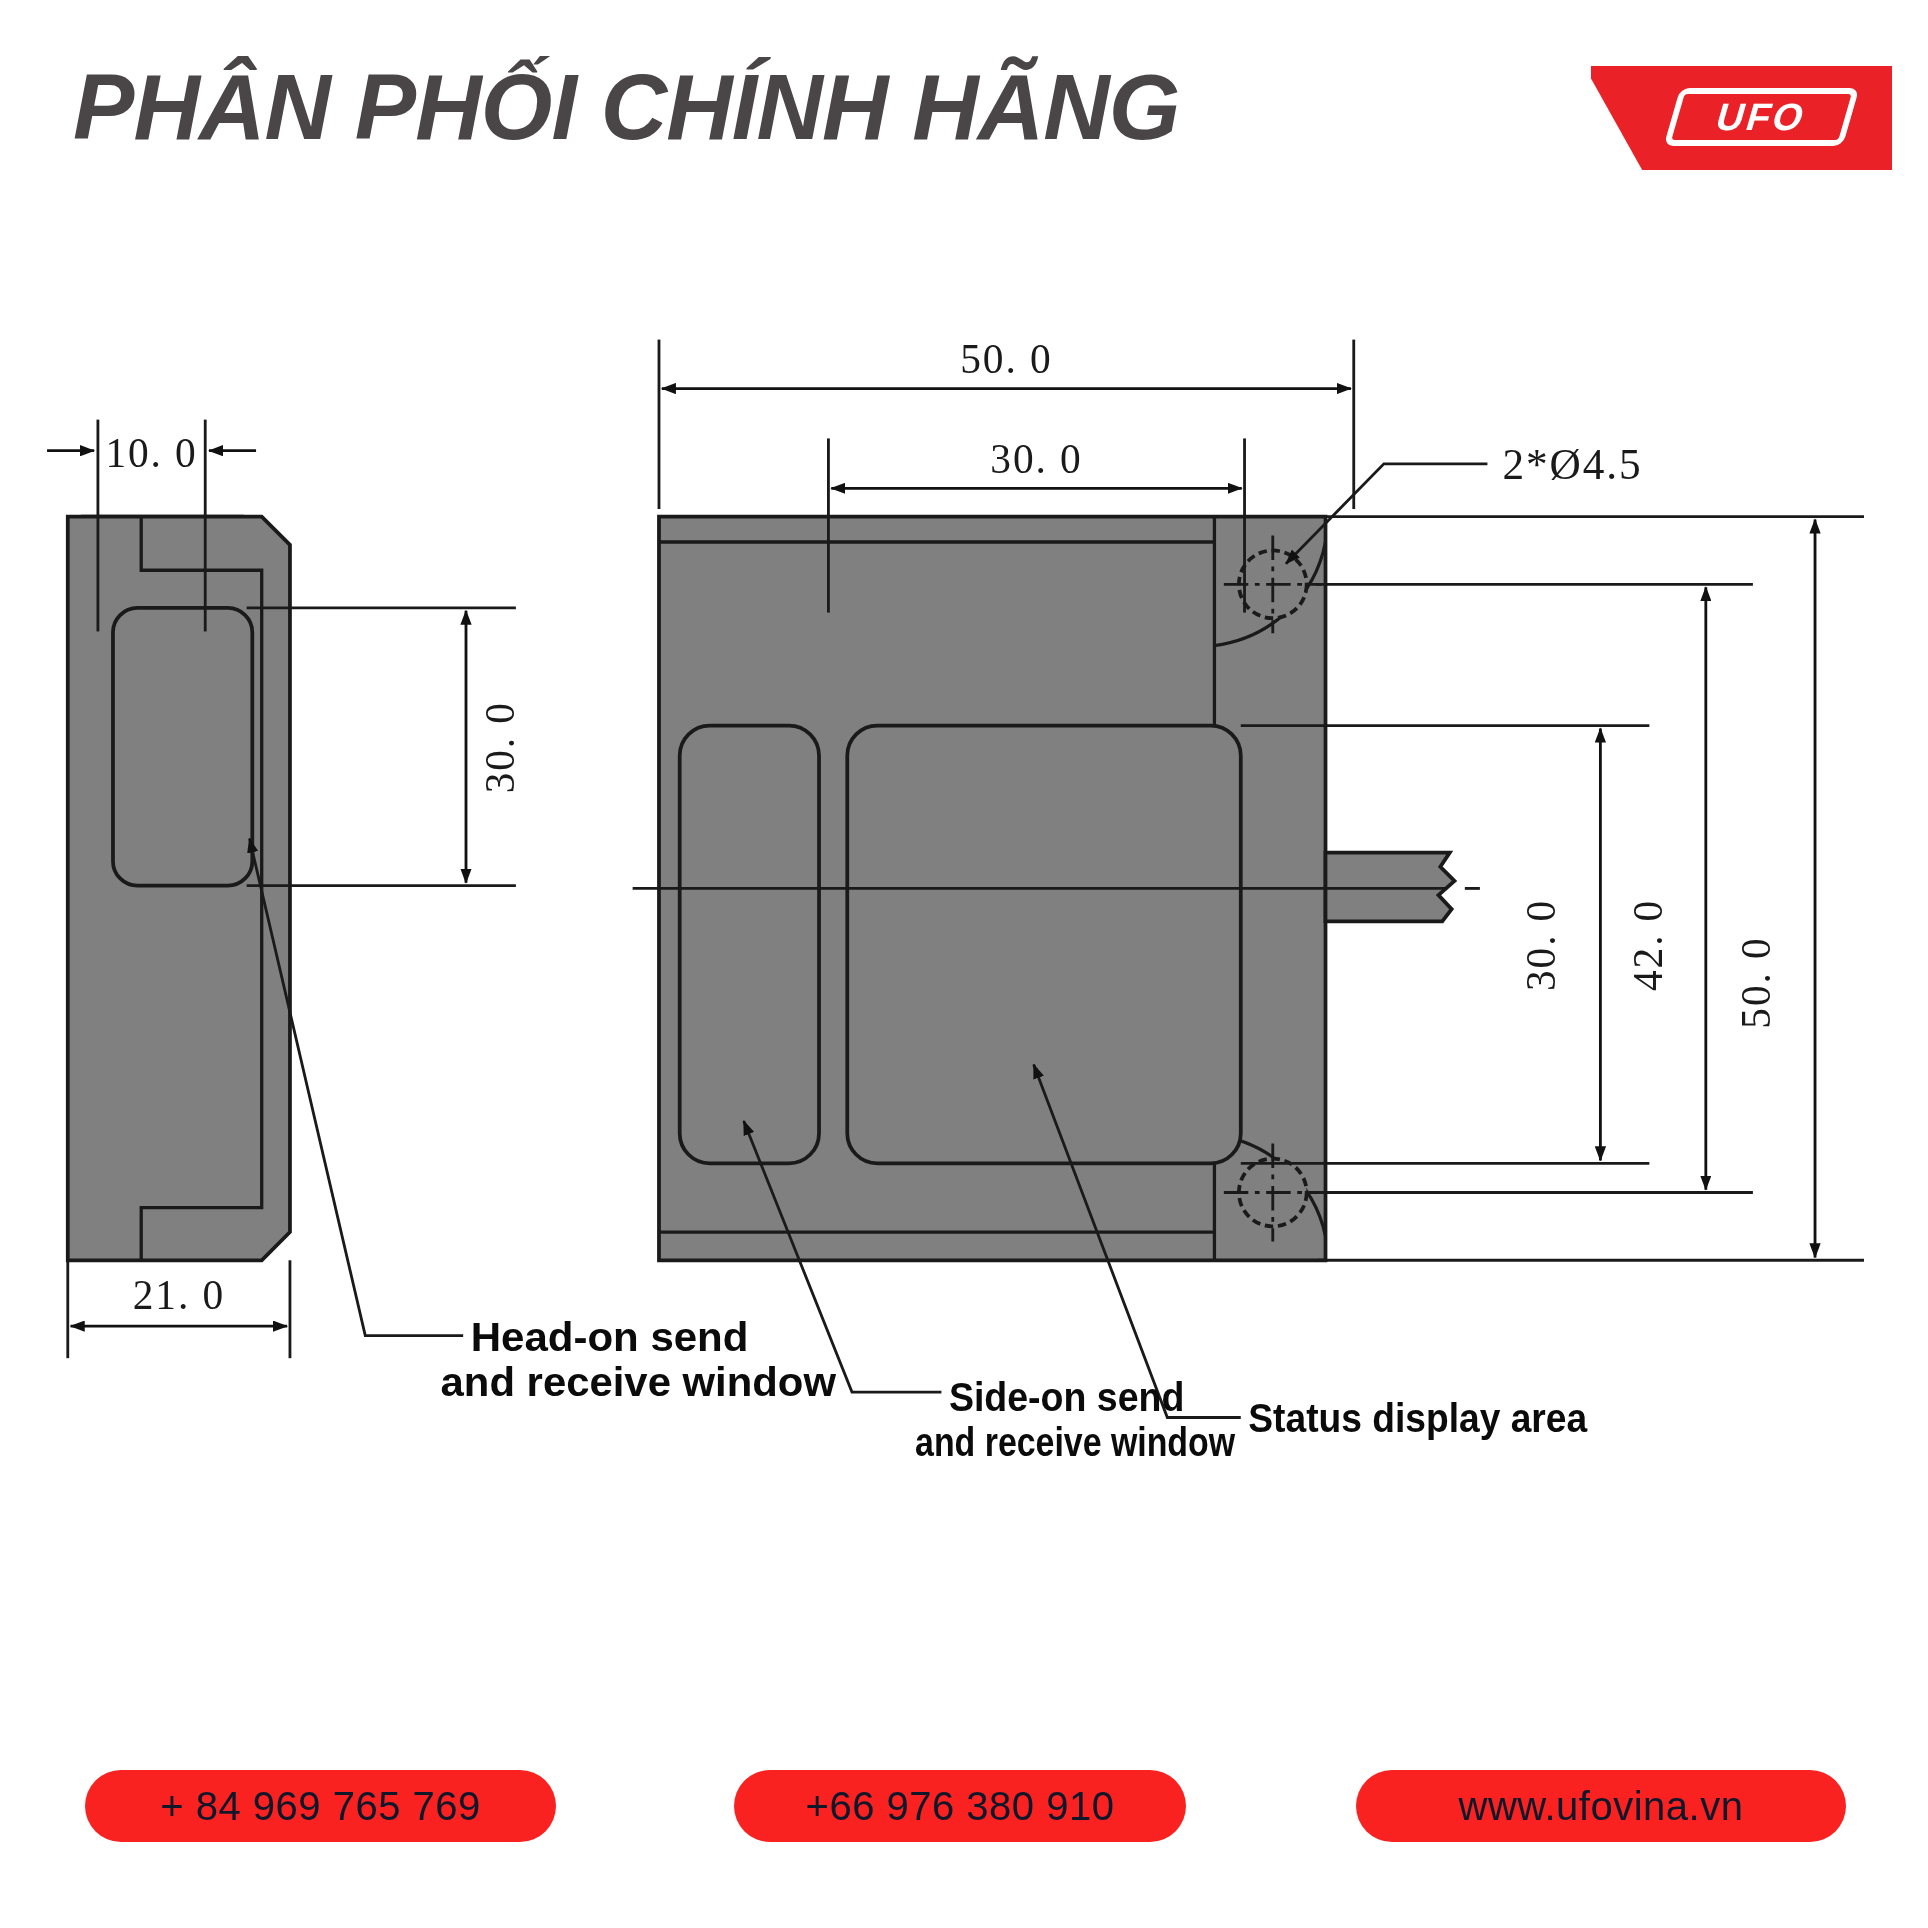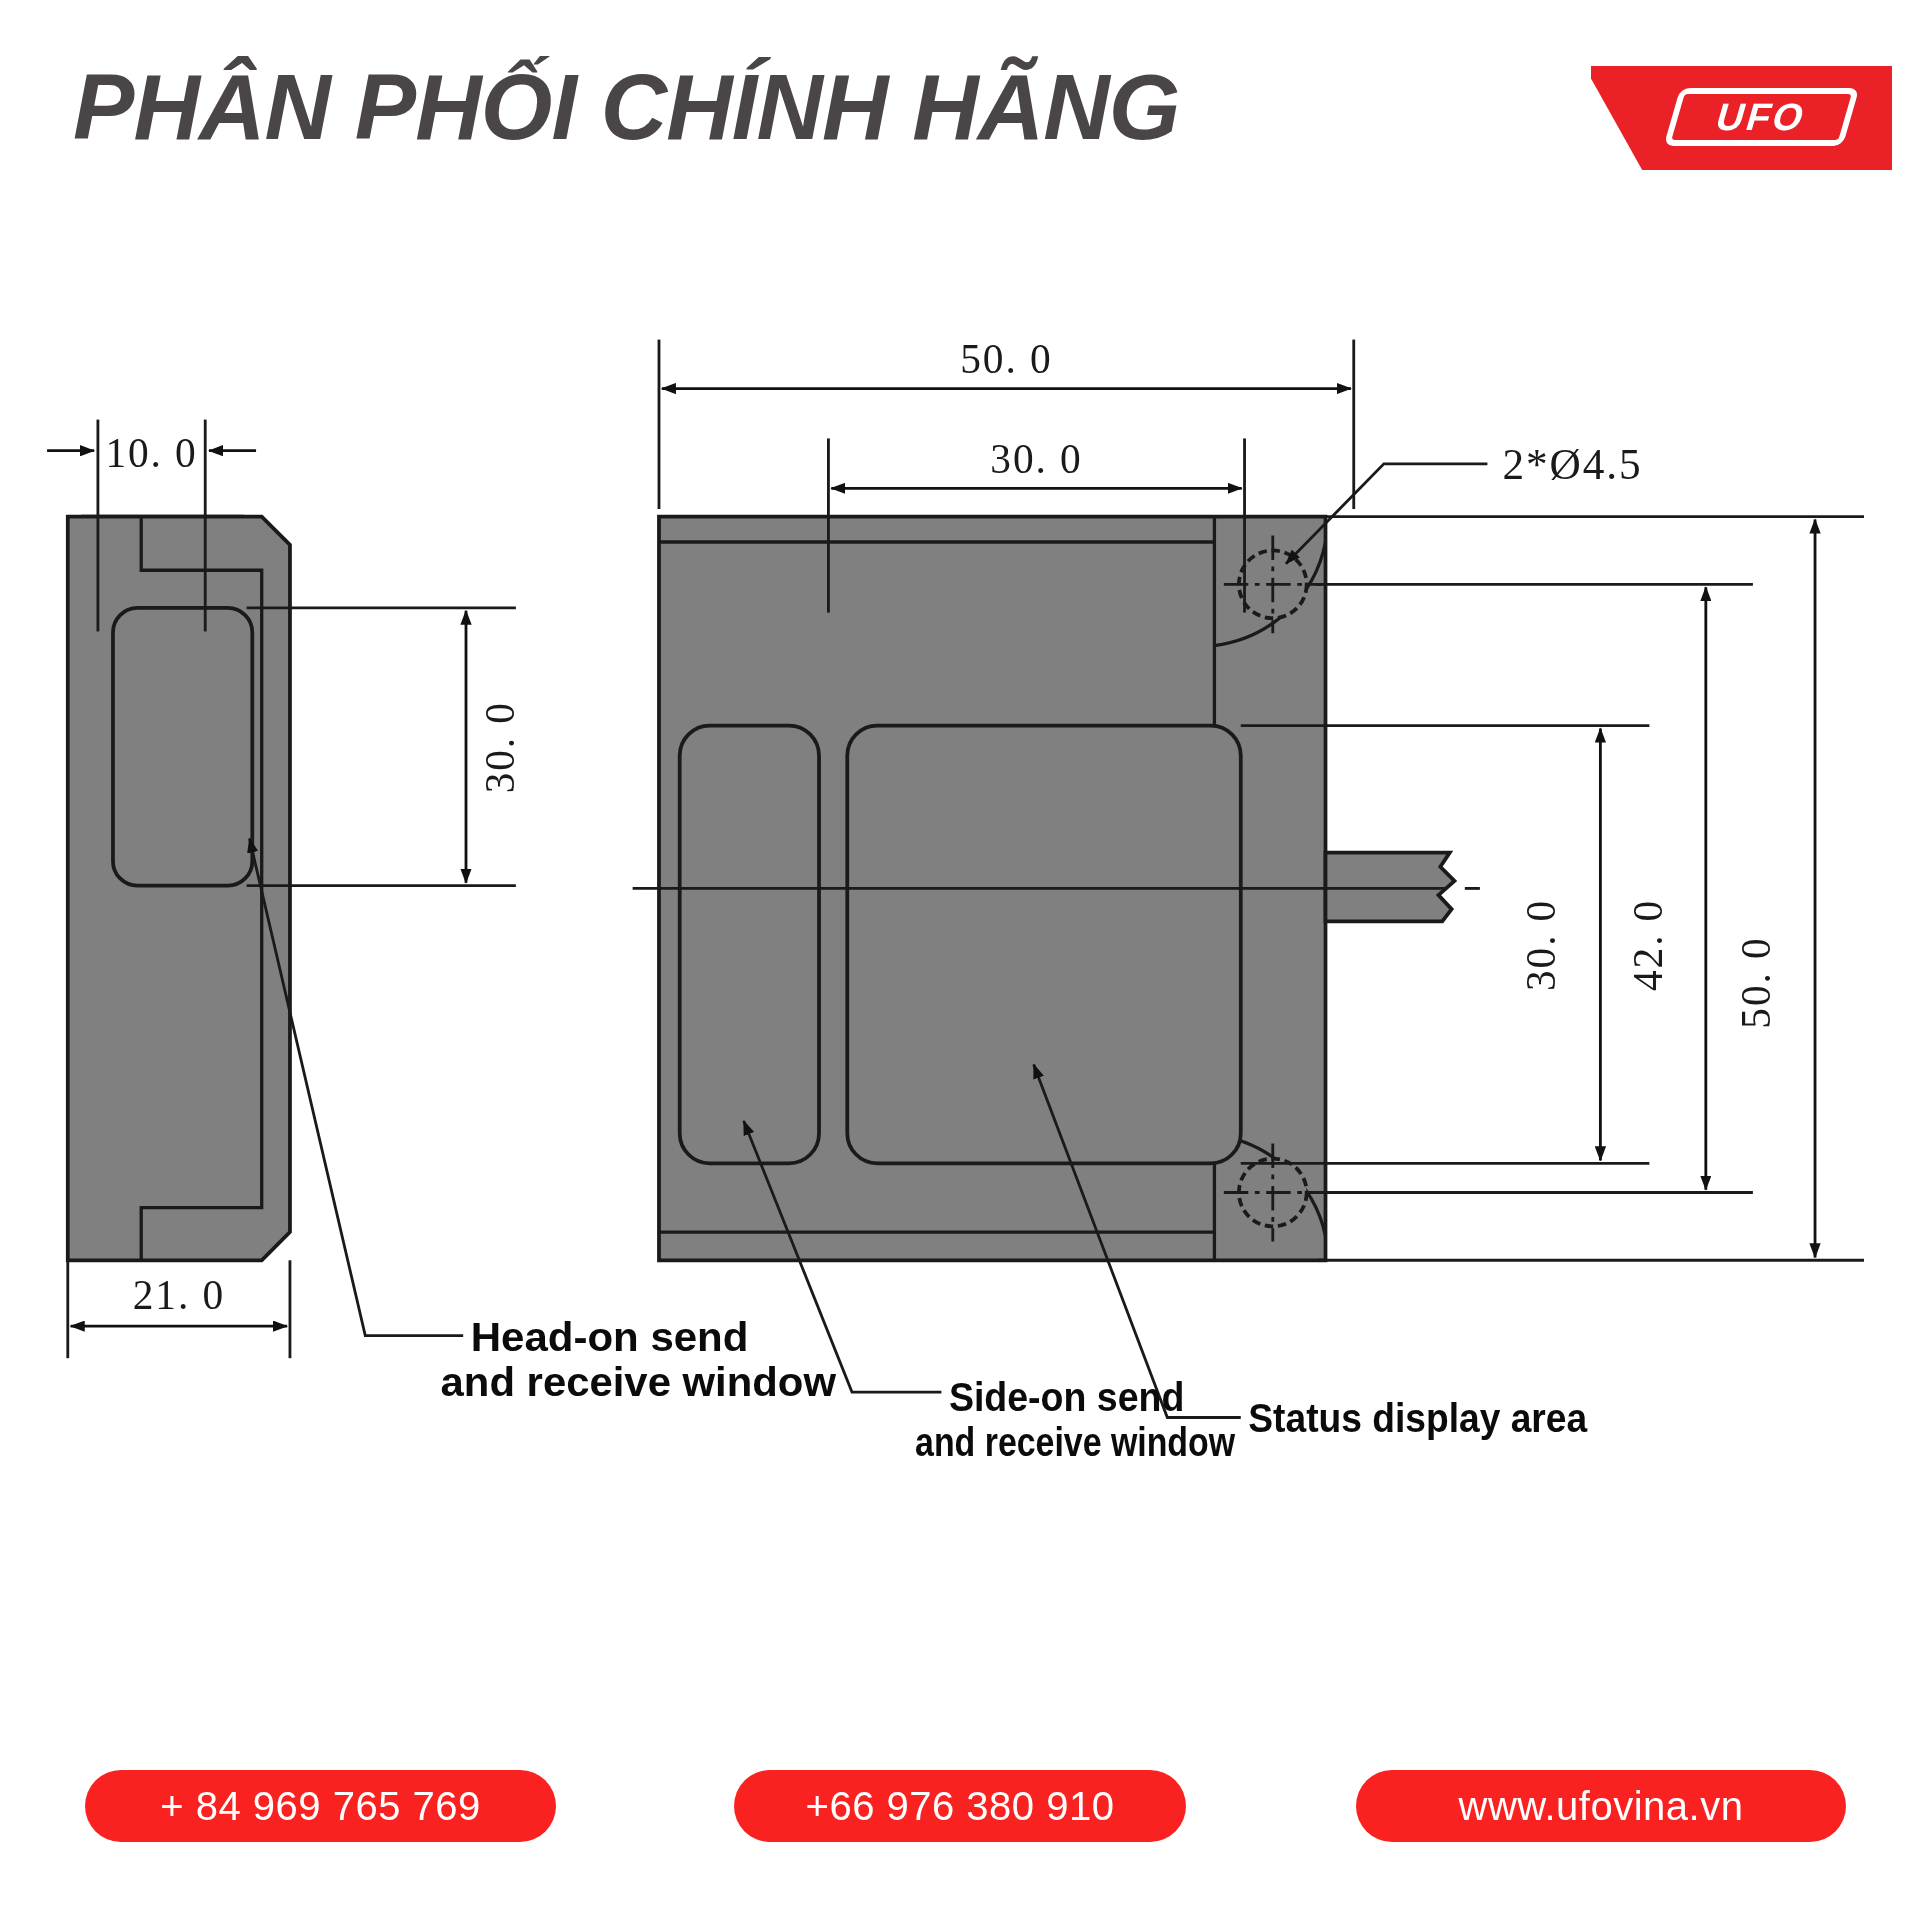--- a/index.html
+++ b/index.html
@@ -98,21 +98,21 @@
     height: 113px;
   }
   .pill {
     position: absolute;
     height: 72px;
     background: #f92220;
     border-radius: 36px;
     display: flex;
     align-items: center;
     justify-content: center;
-    color: #ffffff;
+    color: #0f172a;
     font-family: "Liberation Sans", sans-serif;
     font-size: 40px;
     font-weight: 400;
     letter-spacing: 0.5px;
     white-space: nowrap;
   }
   .pill-1 { left: 85px;   width: 471px; }
   .pill-2 { left: 734px;  width: 452px; }
   .pill-3 { left: 1356px; width: 490px; }
 </style>

